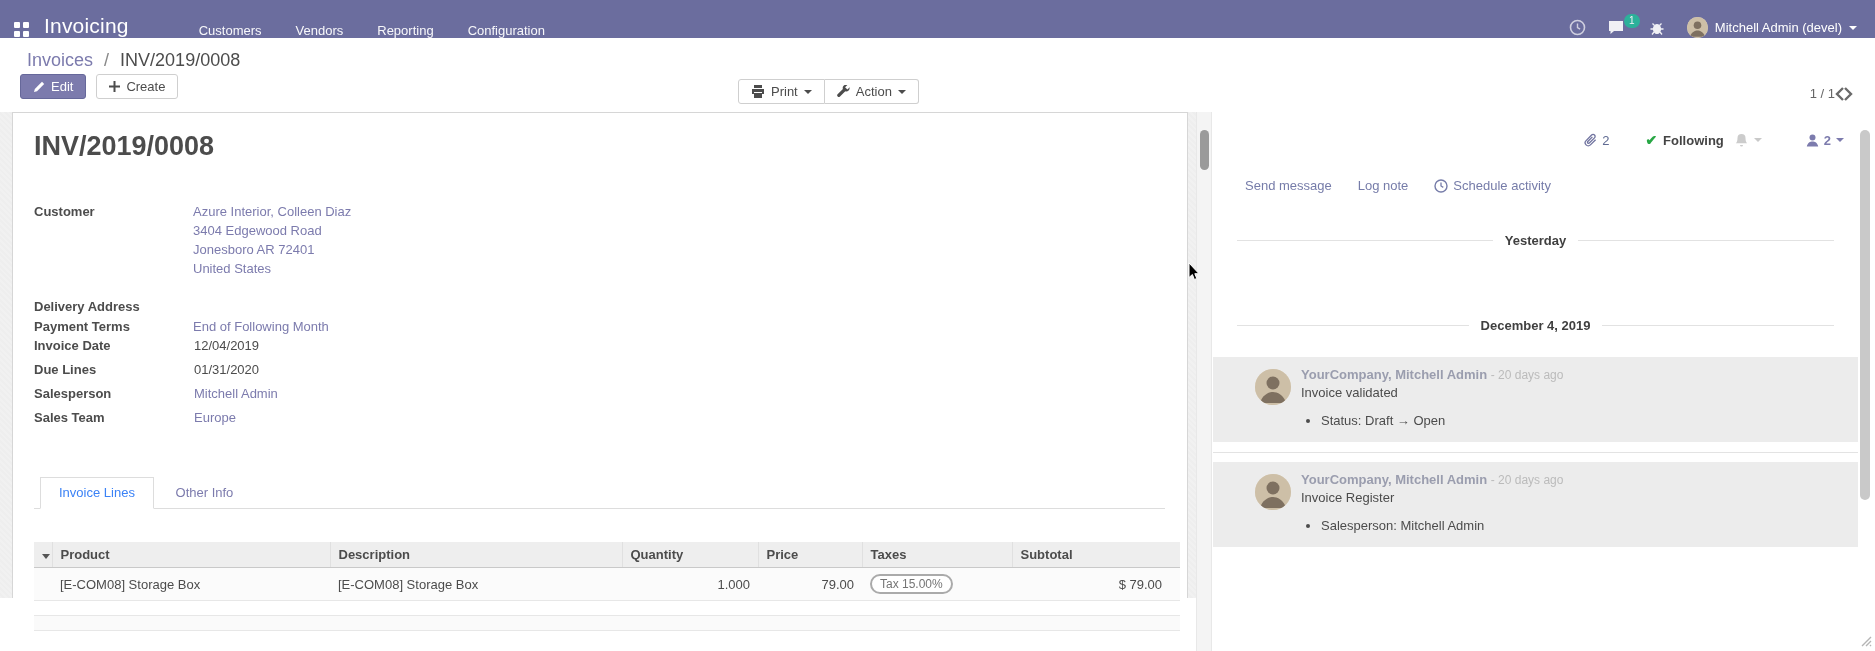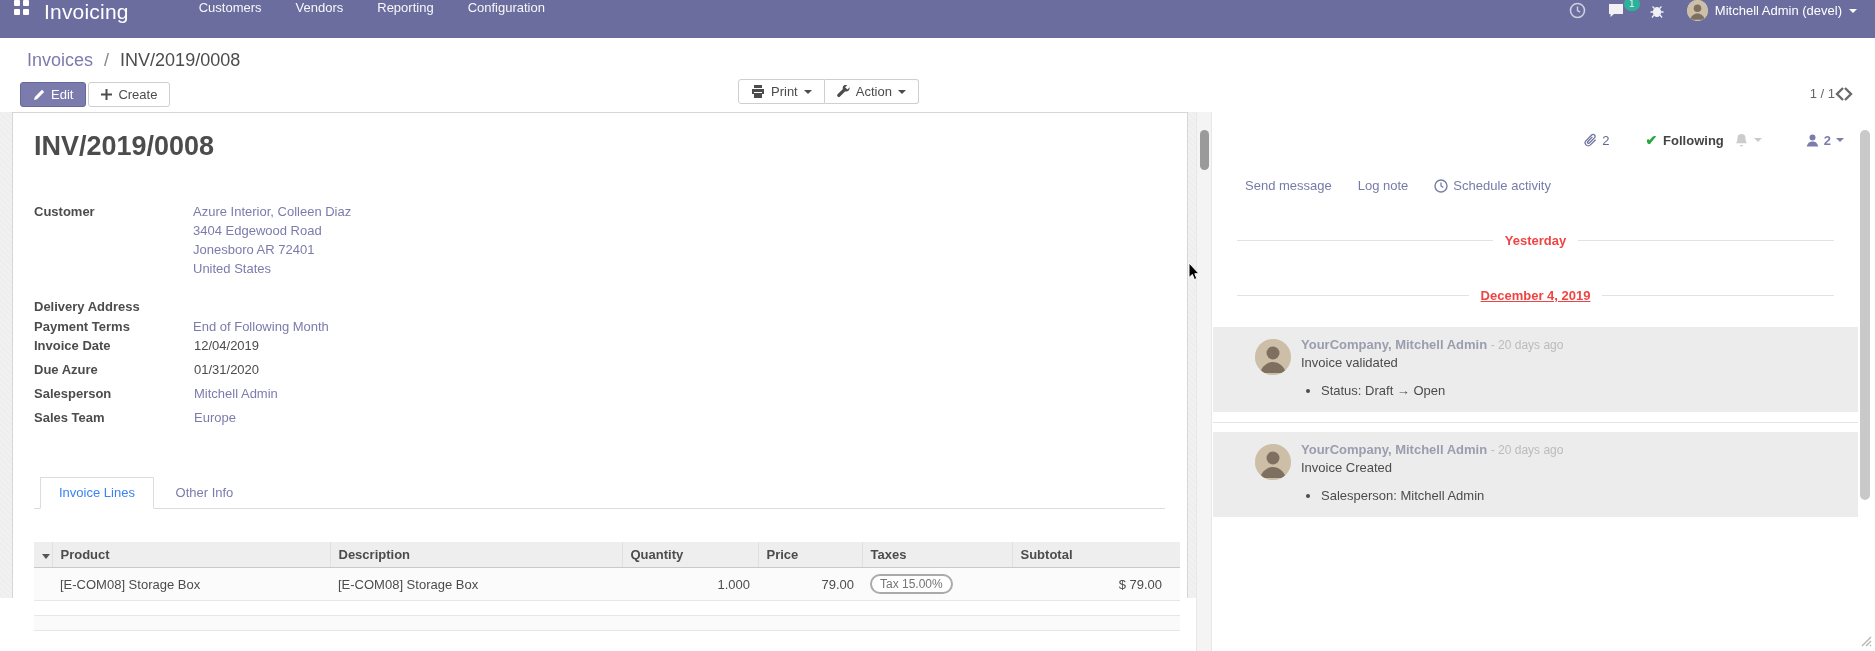--- a/index.html
+++ b/index.html
@@ -2,21 +2,21 @@
 <html><head>
 <meta charset="utf-8">
 <style>
   * { margin:0; padding:0; box-sizing:border-box; }
   html,body { width:1875px; height:651px; overflow:hidden; background:#fff;
               font-family:"Liberation Sans", sans-serif; color:#4c4c4c; }
   .root { position:relative; width:1875px; height:651px; overflow:hidden; }
 
   
   .navbar { position:absolute; top:0; left:0; width:100%; height:38px; background:#6b6d9e;
-            display:flex; align-items:flex-start; color:#fff; }
+            display:flex; align-items:flex-end; color:#fff; }
   .apps-grid { width:16px; height:16px; margin:0 14px 0 14px; display:grid;
                grid-template-columns:6px 6px; grid-template-rows:6px 6px; gap:3px; cursor:pointer; }
   .apps-grid i { background:#fff; border-radius:1px; }
   .brand { font-size:21px; font-weight:400; margin-right:70px; letter-spacing:.2px; cursor:pointer; }
   .nav-menu { display:flex; gap:34px; font-size:13px; }
   .nav-menu span { cursor:pointer; opacity:.95; }
   .nav-right { margin-left:auto; display:flex; align-items:center; gap:22px; padding-right:18px; font-size:13px; }
   .nav-icon { position:relative; display:inline-flex; cursor:pointer; opacity:.9; }
   .badge { position:absolute; top:-6px; right:-13px; background:#26b99a; color:#fff; font-size:10px;
            min-width:16px; height:14px; border-radius:8px; display:flex; align-items:center; justify-content:center; padding:0 3px;}
@@ -24,21 +24,21 @@
   .user-avatar { width:21px; height:21px; border-radius:50%; overflow:hidden; background:#e3d8c6; }
   .caret { display:inline-block; width:0; height:0; border-left:4px solid transparent;
            border-right:4px solid transparent; border-top:4px solid currentColor; vertical-align:middle; }
 
   
   .control-panel { position:absolute; top:38px; left:0; width:100%; height:74px; background:#fff; }
   .breadcrumb { position:absolute; top:12px; left:27px; font-size:18px; }
   .breadcrumb .bc-link { color:#7c7bad; cursor:pointer; }
   .breadcrumb .bc-sep { color:#888; margin:0 6px; }
   .breadcrumb .bc-current { color:#4c4c4c; }
-  .cp-buttons { position:absolute; top:44px; left:20px; display:flex; gap:2px; }
+  .cp-buttons { position:absolute; top:36px; left:20px; display:flex; gap:10px; }
   .btn { font-size:13px; border-radius:3px; padding:4px 12px; cursor:pointer; display:inline-flex;
          align-items:center; gap:6px; border:1px solid #cfcfcf; background:#fff; color:#4c4c4c; white-space:nowrap; }
   .btn-primary { background:#7c7bad; border-color:#66689a; color:#fff; }
   .cp-center { position:absolute; top:41px; left:738px; display:flex; }
   .cp-center .btn { border-radius:0; }
   .cp-center .btn:first-child { border-radius:3px 0 0 3px; }
   .cp-center .btn:last-child  { border-radius:0 3px 3px 0; border-left:none; }
   .pager { position:absolute; top:48px; right:22px; display:flex; align-items:center; 
            font-size:13px; color:#666; }
   .pager svg { cursor:pointer; }
@@ -108,24 +108,24 @@
   .chatter-top { display:flex; justify-content:flex-end; align-items:center; gap:10px;
                  padding:20px 14px 0 0; }
   .attach-count { display:flex; align-items:center; gap:4px; color:#5f6a92; cursor:pointer; margin-right:26px; }
   .follow { display:flex; align-items:center; gap:6px; font-weight:bold; color:#444; cursor:pointer; }
   .check { color:#28a745; font-weight:bold; font-size:14px; }
   .bell-group { display:flex; align-items:center; gap:5px; color:#c9c9c9; cursor:pointer; margin-right:34px; }
   .followers { display:flex; align-items:center; gap:5px; color:#7c7bad; cursor:pointer; font-weight:bold; }
   .chatter-actions { display:flex; gap:26px; padding:30px 0 0 32px; color:#767ca9;text-align:center; }
   .chatter-actions > div { cursor:pointer; display:flex; align-items:center; gap:5px; }
 
-  .divider { display:flex; align-items:center; gap:12px; margin:0 24px; font-weight:bold; color:#ef4444;text-align:center; }
+  .divider { display:flex; align-items:center; gap:12px; margin:0 24px; font-weight:bold; color:#404040;text-align:center; }
   .divider .line { flex:1; height:1px; background:#e2e2e2; }
   .div-yesterday { margin-top:40px; }
-  .div-december { margin-top:40px;text-decoration:underline; }
+  .div-december { margin-top:70px; }
 
   .message { background:#ececec; margin-top:24px; padding:10px 14px 12px 42px; position:relative; min-height:60px; }
   .message .avatar { position:absolute; left:42px; top:12px; width:36px; height:36px; border-radius:50%;
                      overflow:hidden; background:#e3d8c6; }
   .message .msg-body { margin-left:46px; }
   .msg-head { color:#9a9dae; }
   .msg-head b { color:#9a9dae; cursor:pointer; }
   .msg-time { color:#bbbbbb; font-size:12px; }
   .msg-text { color:#4c4c4c; margin-top:3px; }
   .message ul { margin:12px 0 0 66px; padding:0; color:#4c4c4c; }
@@ -271,21 +271,21 @@
               <div class="flabel">Payment Terms</div>
               <div class="fval link">End of Following Month</div>
             </div>
           </div>
           <div class="fcol-right">
             <div class="frow">
               <div class="flabel">Invoice Date</div>
               <div class="fval">12/04/2019</div>
             </div>
             <div class="frow">
-              <div class="flabel">Due Azure</div>
+              <div class="flabel">Due Lines</div>
               <div class="fval">01/31/2020</div>
             </div>
             <div class="frow">
               <div class="flabel">Salesperson</div>
               <div class="fval link">Mitchell Admin</div>
             </div>
             <div class="frow">
               <div class="flabel">Sales Team</div>
               <div class="fval link">Europe</div>
             </div>
@@ -433,21 +433,21 @@
             <rect width="36" height="36" fill="#cdbfa7"></rect>
             <circle cx="18" cy="14" r="6.5" fill="#7e7060"></circle>
             <path d="M5 34c2-8 9-11 13-11s11 3 13 11z" fill="#7e7060"></path>
           </svg>
       </span>
       <div class="msg-body">
         <div class="msg-head">
           <b>YourCompany, Mitchell Admin</b>
           <span class="msg-time">- 20 days ago</span>
         </div>
-        <div class="msg-text">Invoice Created</div>
+        <div class="msg-text">Invoice Register</div>
       </div>
       <ul>
           <li>Salesperson: Mitchell Admin</li>
         </ul>
     </div>
   </aside>
 
   <div class="chatter-vscroll"></div>
   <svg class="resize-grip" width="16" height="16" viewBox="0 0 16 16">
     <path d="M15 6 6 15M15 10l-5 5M15 14l-1 1" stroke="#b5b5b5" stroke-width="1.4" fill="none"></path>

